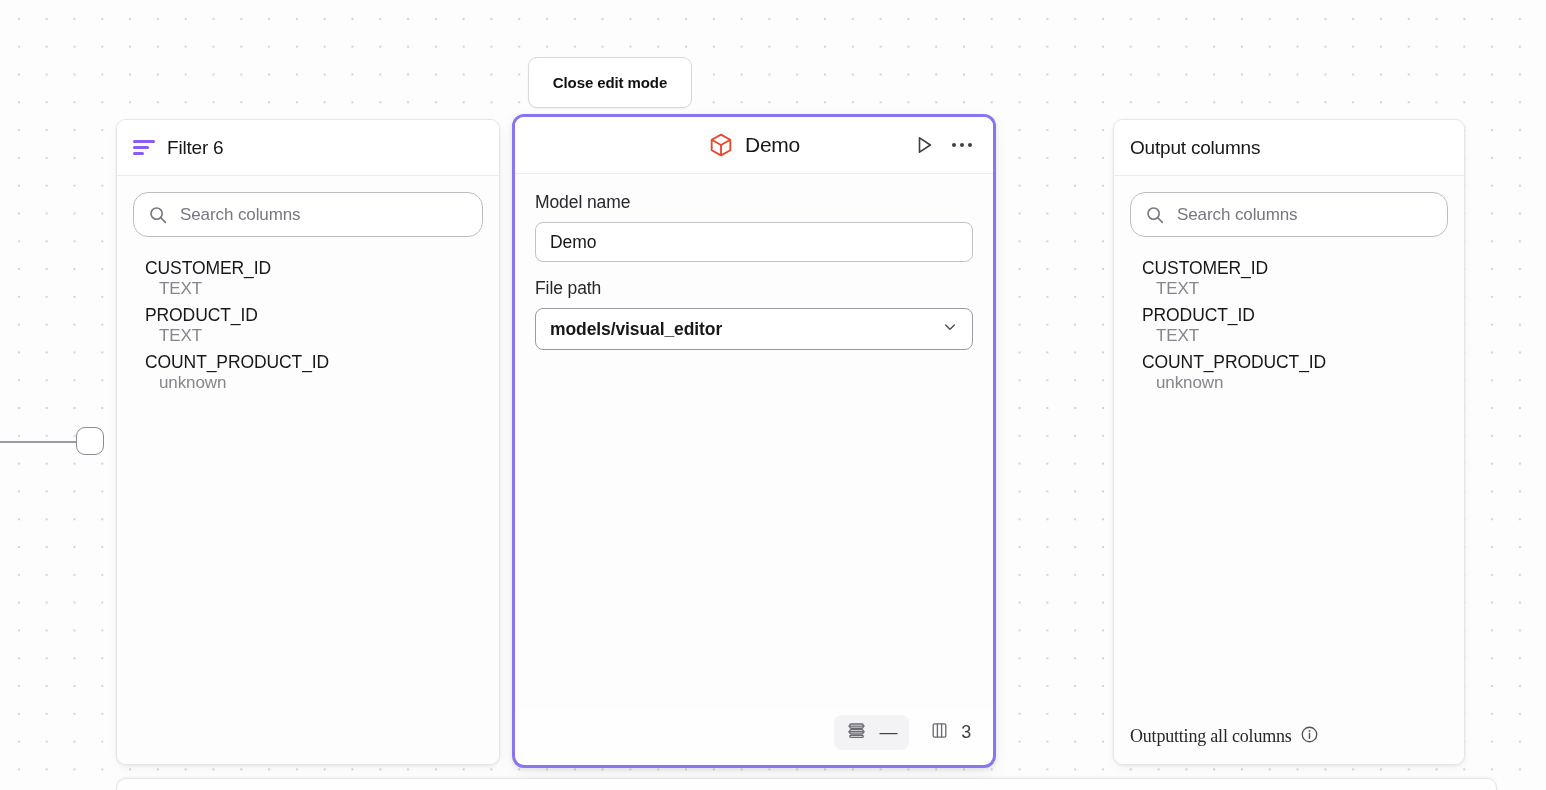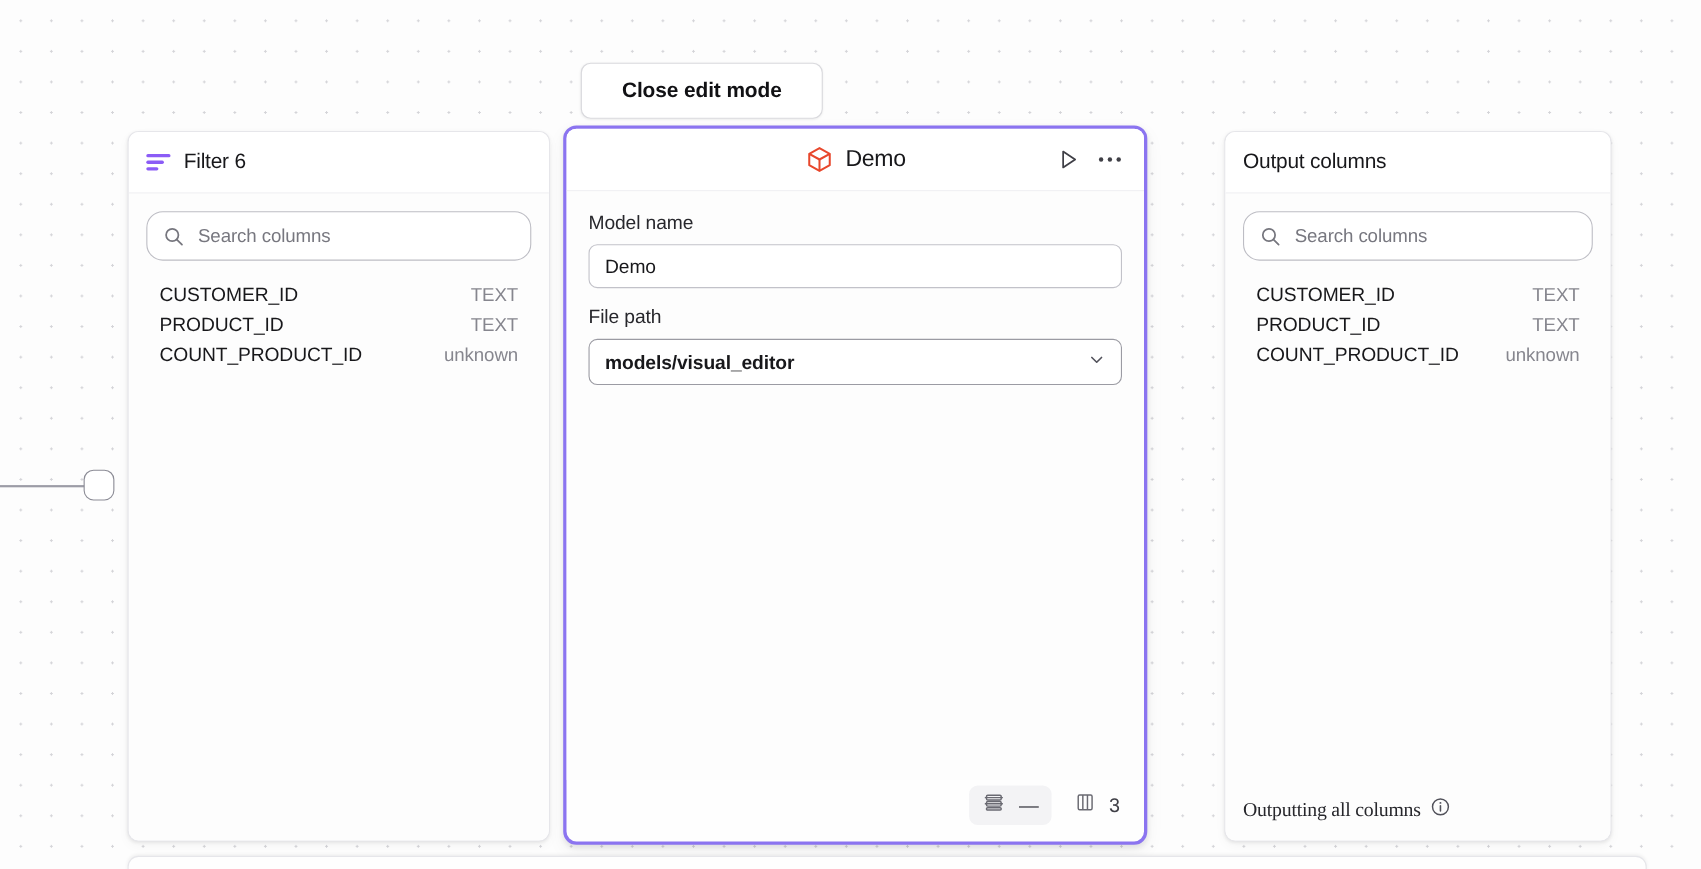--- a/index.html
+++ b/index.html
@@ -21,27 +21,27 @@
     position: relative;
     color: #18181b;
     -webkit-font-smoothing: antialiased;
   }
 
   
   .close-edit-btn {
     position: absolute;
     left: 528px;
     top: 57px;
-    width: 220px;
+    width: 164px;
     height: 51px;
     background: #ffffff;
     border: 1px solid #d9d9dd;
     border-radius: 9px;
     font-family: "Liberation Sans", sans-serif;
-    font-size: 19px;
+    font-size: 15px;
     font-weight: bold;
     color: #111114;
     letter-spacing: -0.1px;
     cursor: pointer;
     box-shadow: 0 1px 2px rgba(16,16,20,0.06);
     display: flex;
     align-items: center;
     justify-content: center;
   }
 
@@ -159,39 +159,40 @@
   .search-input::placeholder { color: #77777f; }
 
   
   .col-list { display: flex; flex-direction: column; }
   .col-row {
     display: flex;
     align-items: baseline;
     justify-content: space-between;
     padding: 3px 12px 3px 12px;
     border-radius: 6px;
+    flex-direction: column;
   }
   .col-name {
     font-size: 17.5px;
     color: #18181b;
     letter-spacing: -0.1px;
   }
   .col-type {
     font-size: 17px;
     color: #86868e;
     letter-spacing: -0.1px;
     padding-left: 14px;
     white-space: nowrap;
   }
 
   
   #model-panel {
     left: 512px;
     top: 114px;
-    width: 531px;
+    width: 484px;
     height: 654px;
     border: 3px solid #8b74f0;
     border-radius: 12px;
     box-shadow: 0 2px 5px rgba(16,16,20,0.08), 0 6px 16px rgba(16,16,20,0.05);
   }
   #model-panel .panel-header {
     justify-content: center;
     position: relative;
     height: 57px;
     flex: 0 0 57px;

